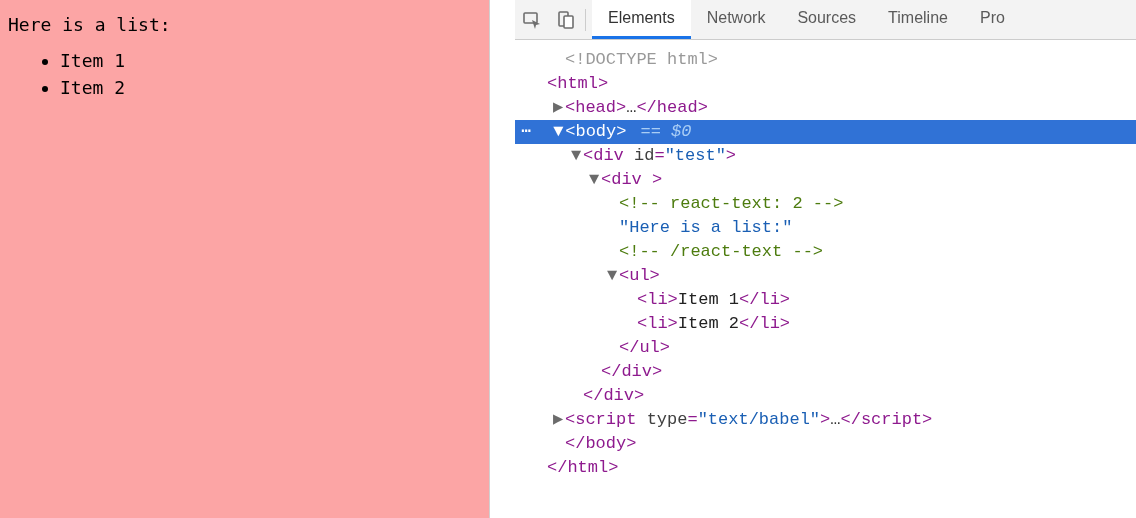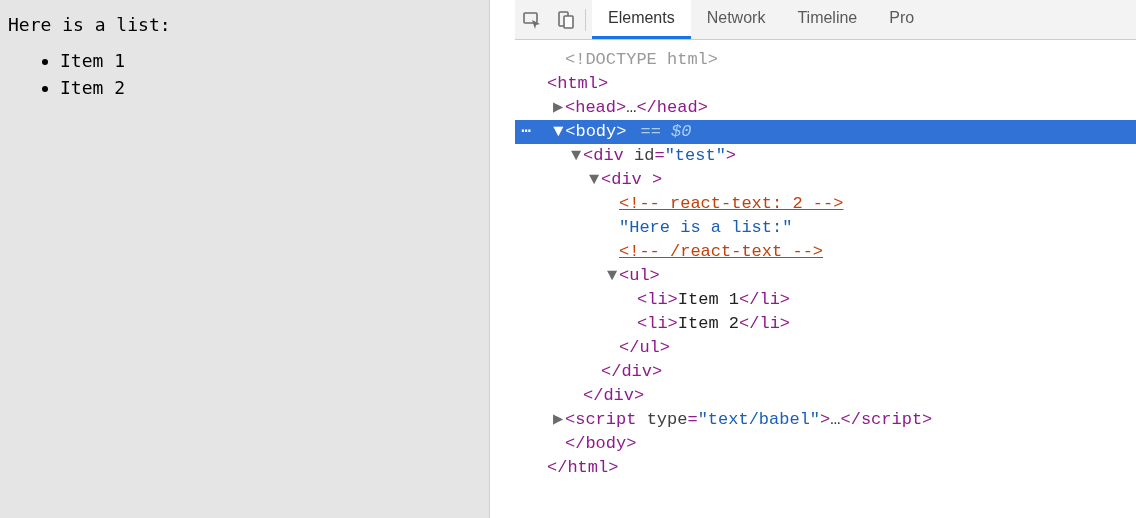--- a/index.html
+++ b/index.html
@@ -8,21 +8,21 @@
 
     
     .page-pane {
       width: 490px;
       height: 100%;
       padding: 14px 8px;
       font-family: SimSun, "Nimbus Mono", Consolas, monospace;
       font-size: 18px;
       color: #000;
       border-right: 1px solid #d0d0d0;
-      background: #e5e5e5;
+      background: #fca5a5;
     }
     .page-pane .heading { margin-bottom: 12px; }
     .page-pane ul { list-style: disc; padding-left: 52px; }
     .page-pane li { line-height: 1.5; }
 
     
     .devtools {
       flex: 1;
       height: 100%;
       background: #fff;
@@ -109,21 +109,21 @@
     .line.selected .more-dots { visibility:visible; }
 
     
     .doctype { color: #999999; }
     .punct { color: #8e1a8e; } 
     .tag   { color: #8e1a8e; }
     .attr-name  { color: #404040; }
     .attr-value { color: #1a5fb4; }
     .ellips { color: #333; }
     .text-node { color: #222; }
-    .comment { color: #c2410c; text-decoration: underline; }
+    .comment { color: #4d7c0f; }
   </style>
 </head>
 <body>
 
 <div class="page-pane">
   <div class="heading">Here is a list:</div>
   <ul>
     <li>Item 1</li>
     <li>Item 2</li>
   </ul>
@@ -145,20 +145,23 @@
       </svg>
     </div>
     <div class="sep"></div>
     <div class="tab active">
         <span>Elements</span>
       </div>
     <div class="tab">
         <span>Network</span>
       </div>
     <div class="tab">
+        <span>Sources</span>
+      </div>
+    <div class="tab">
         <span>Timeline</span>
       </div>
     <div class="tab">
         <span>Pro</span>
       </div>
   </div>
 
   <div class="dom-tree" id="dom-tree">
 
   <div class="line">

